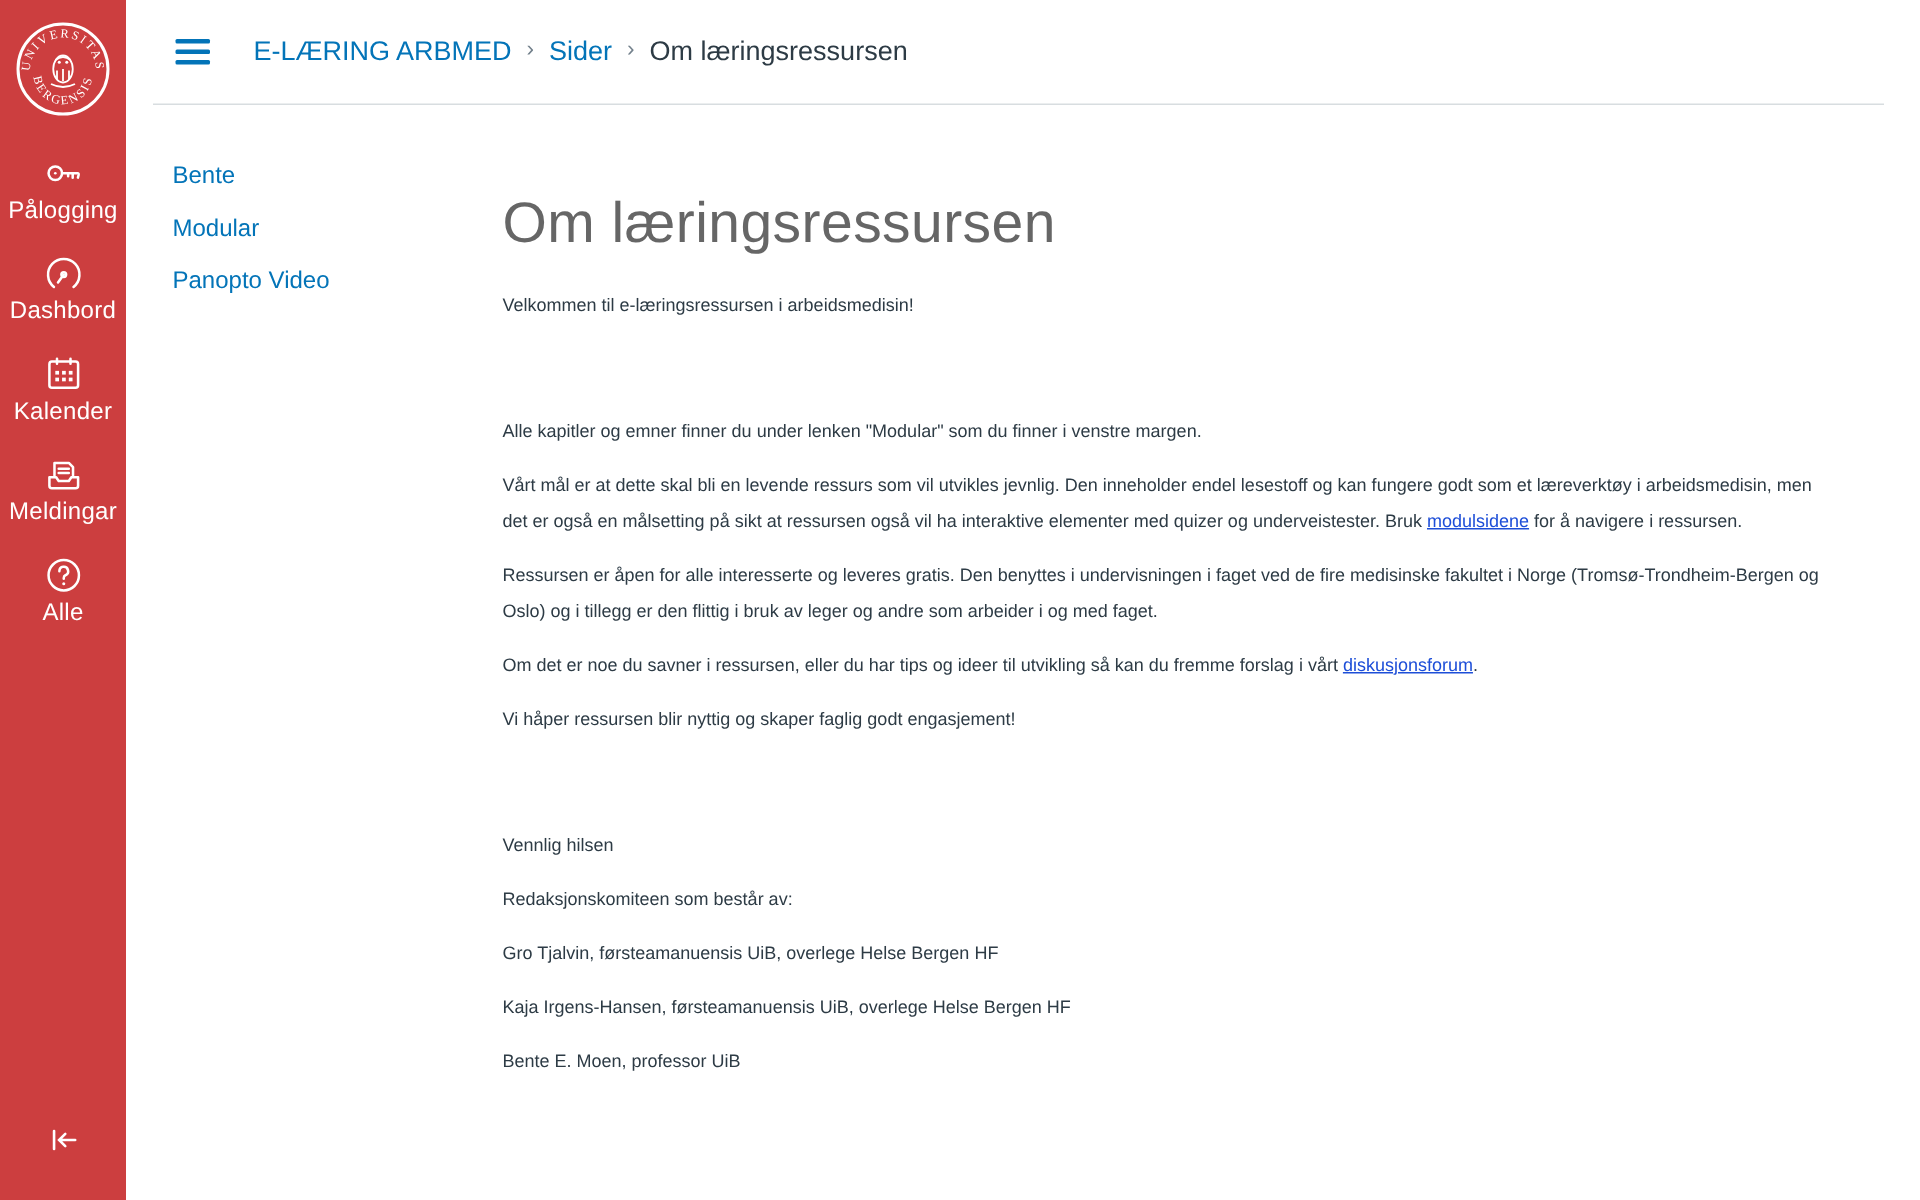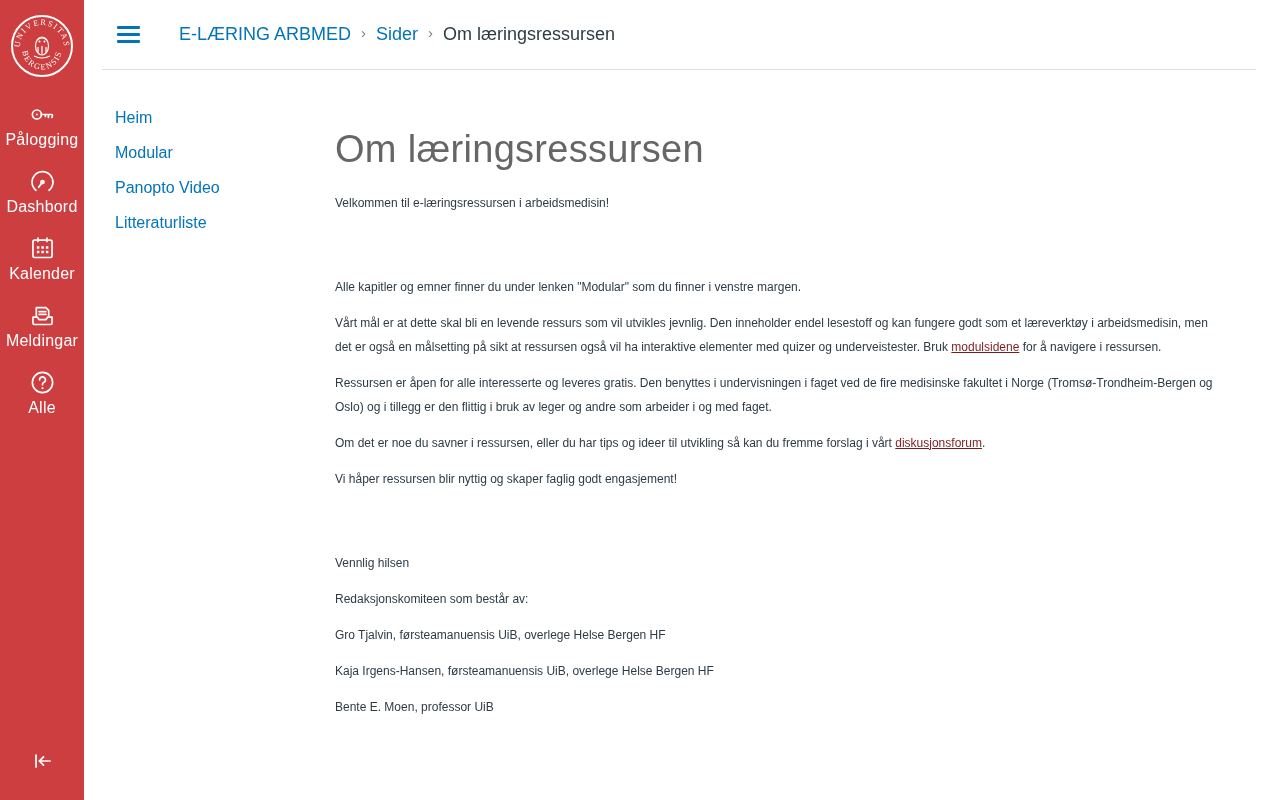--- a/index.html
+++ b/index.html
@@ -29,39 +29,39 @@
   .page { margin-left: 84px; height: 100%; display: flex; flex-direction: column; }
   .crumb-row {
     display: flex; align-items: center;
     padding: 17px 24px 0 31px; height: 70px;
     margin: 0 24px 0 18px;
     border-bottom: 1px solid #d8dde0;
   }
   .crumb-row-inner { display: flex; align-items: center; margin-bottom: 17px; width: 100%; }
   .hamburger { background: none; border: none; cursor: pointer; padding: 4px 2px; margin-left: -18px; }
   .hamburger span { display: block; width: 23px; height: 3px; background: #0374b8; margin: 4px 0; border-radius: 1px; }
-  .breadcrumb { margin-left: 37px; font-size: 18px; display: flex; white-space: nowrap; }
+  .breadcrumb { margin-left: 27px; font-size: 18px; display: flex; white-space: nowrap; }
   .breadcrumb a { color: #0374b8; text-decoration: none; cursor: pointer; }
   .crumb-sep { color: #73818c; margin: 0 10px; font-size: 15px; }
   .crumb-current { color: #2d3b45; }
   
   .body-row { display: flex; flex: 1; }
   .course-nav { width: 251px; padding: 31px 0 0 31px; flex-shrink: 0; }
   .course-nav ul { list-style: none; }
   .course-nav a {
     display: block; color: #0374b8; text-decoration: none;
     font-size: 16px; padding: 8px 0 9px; cursor: pointer;
   }
   main { flex: 1; padding: 57px 50px 0 0; max-width: 930px; }
   .page-title {
     font-size: 38px; font-weight: 200; color: #666666;
     letter-spacing: 0.3px; margin-bottom: 18px; line-height: 1.2;
   }
   .user-content p { font-size: 12px; line-height: 24px; margin: 12px 0; }
-  .user-content a { color: #7f1d1d; text-decoration: underline; cursor: pointer; }
+  .user-content a { color: #1d4ed8; text-decoration: underline; cursor: pointer; }
   .gap { height: 36px; }
 </style>
 </head>
 <body>
 
 <aside class="global-nav">
   <div class="logo-wrap">
     <svg width="64" height="64" viewBox="0 0 64 64">
       <defs>
         <path id="arcTop" d="M 10 33 A 22 22 0 0 1 54 33"></path>
@@ -170,30 +170,27 @@
         <span class="crumb-current">Om læringsressursen</span>
       </nav>
     </div>
   </header>
 
   <div class="body-row">
 
     <nav class="course-nav">
       <ul>
         <li>
-            <a>Heim</a>
+            <a>Bente</a>
           </li>
         <li>
             <a>Modular</a>
           </li>
         <li>
             <a>Panopto Video</a>
-          </li>
-        <li>
-            <a>Litteraturliste</a>
           </li>
       </ul>
     </nav>
 
     <main>
       <h1 class="page-title">Om læringsressursen</h1>
 
       <div class="user-content">
         <p>Velkommen til e-læringsressursen i arbeidsmedisin!</p>
         <div class="gap"></div>

